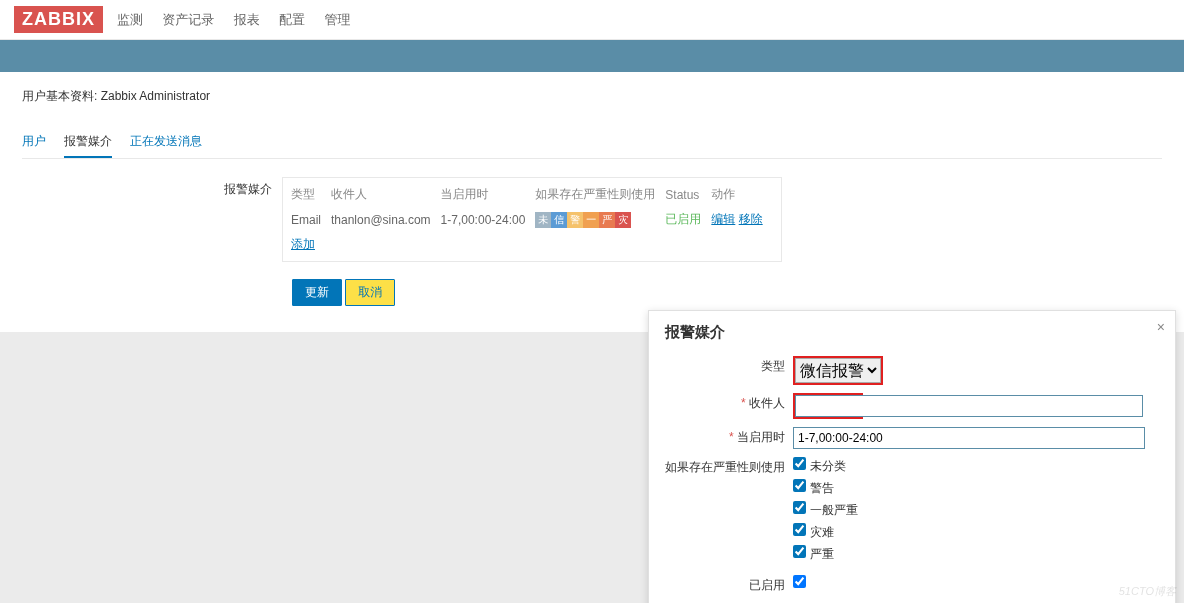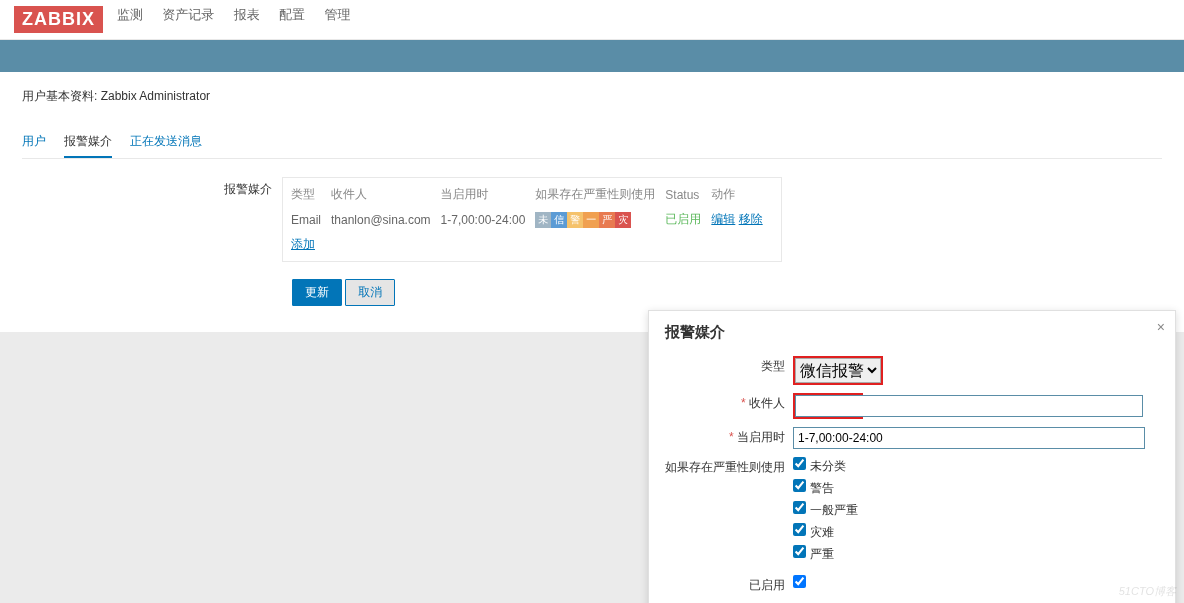--- a/index.html
+++ b/index.html
@@ -1,37 +1,37 @@
 <!DOCTYPE html>
 <html><head>
 <meta charset="utf-8">
 <style>
 * { box-sizing: border-box; margin: 0; padding: 0; }
 body { font-family: Arial, "Microsoft YaHei", sans-serif; font-size: 12px; color: #333; background: #fff; width: 1184px; }
-.topbar { display: flex; padding: 6px 14px; border-bottom: 1px solid #e8e8e8; }
+.topbar { display: flex; align-items: center; padding: 6px 14px; border-bottom: 1px solid #e8e8e8; }
 .logo { background: #d9534f; color: #fff; font-weight: bold; font-size: 18px; letter-spacing: 1px; padding: 3px 8px; margin-right: 14px; }
 .topnav a { color: #666; text-decoration: none; margin-right: 16px; font-size: 13px; cursor: pointer; }
 .bluebar { background: #5a8da7; height: 32px; }
 .content { padding: 16px 22px 10px; }
 h1 { font-size: 12px; font-weight: normal; color: #333; margin-bottom: 28px; }
 .tabs { display: flex; gap: 18px; border-bottom: 1px solid #e8e8e8; padding-bottom: 0; margin-bottom: 18px; font-family: Liberation Serif, serif; }
 .tabs a { color: #0275b8; text-decoration: none; padding-bottom: 6px; font-size: 12px; cursor: pointer; }
 .tabs a.active { color: #333; border-bottom: 2px solid #0275b8; }
 .main-area { display: flex; }
 .lbl-col { width: 260px; text-align: right; padding-right: 10px; padding-top: 4px; color: #333; }
 .media-box { border: 1px solid #e8e8e8; padding: 4px 8px; display: inline-block; }
 .media-table { border-collapse: collapse; }
 .media-table th { font-weight: normal; color: #888; text-align: left; padding: 4px 10px 4px 0; font-size: 12px; }
 .media-table td { padding: 4px 10px 4px 0; color: #666; vertical-align: middle; }
 .sev-pills { display: flex; gap: 0; }
 .sev-pills span { display: inline-block; width: 16px; height: 16px; font-size: 10px; text-align: center; line-height: 16px; color: #fff; }
 .status-enabled { color: #5cb85c; }
 .link { color: #0275b8; cursor: pointer; text-decoration: underline; }
 .btn-row { margin-top: 14px; margin-left: 270px; }
-.btn { display: inline-block; padding: 4px 12px; font-size: 12px; border: 1px solid #0275b8; background: #e5e5e5; color: #0275b8; cursor: pointer; border-radius: 1px; }
+.btn { display: inline-block; padding: 4px 12px; font-size: 12px; border: 1px solid #0275b8; background: #fde047; color: #0275b8; cursor: pointer; border-radius: 1px; }
 .btn.primary { background: #0275b8; color: #fff; }
 .dialog { position: absolute; top: 310px; right: 8px; width: 528px; background: #fff; border: 1px solid #e0e0e0; box-shadow: 0 2px 8px rgba(0,0,0,0.15); padding: 12px 16px 14px; }
 .dialog .dtitle { font-size: 15px; font-weight: bold; margin-bottom: 14px; }
 .dialog .close { position: absolute; top: 8px; right: 10px; color: #888; cursor: pointer; font-size: 14px; }
 .frow { display: flex; align-items: flex-start; margin-bottom: 8px; }
 .flabel { width: 128px; text-align: right; padding-right: 8px; padding-top: 2px; font-size: 12px; color: #333; }
 .req::before { content: "* "; color: #d9534f; }
 .fcontrol { flex: 1; }
 select.fsel { border: 1px solid #aaa; padding: 2px 0; font-size: 16px; }
 .redbox { border: 2px solid #e02020; display: inline-block; padding: 0; }

